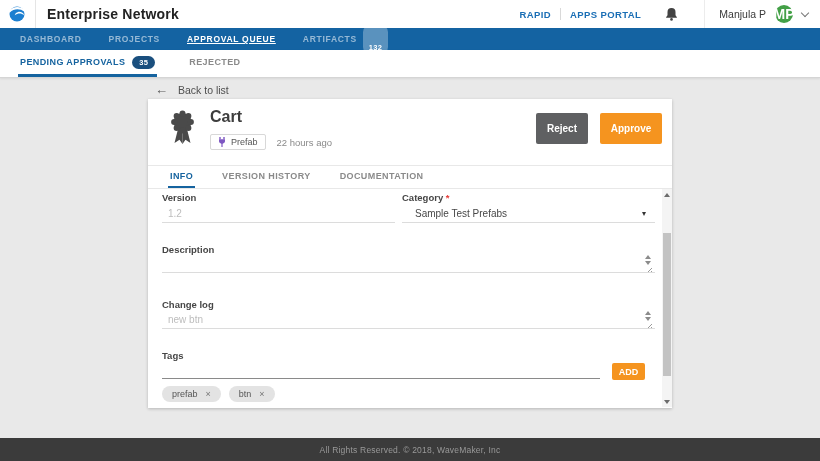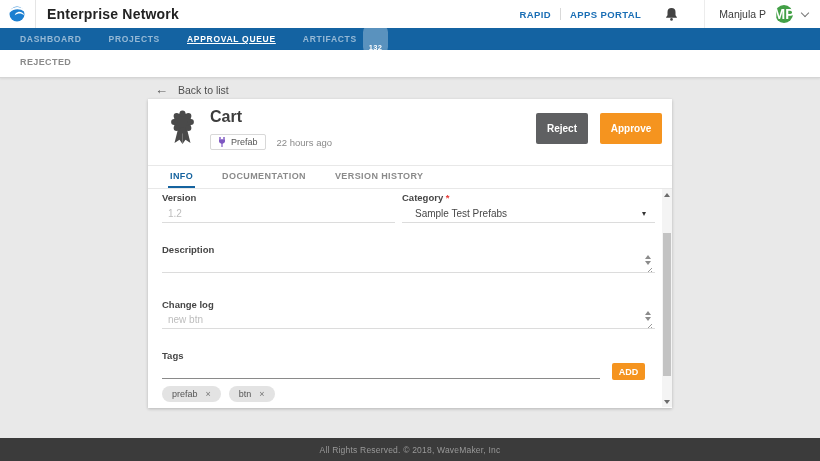--- a/index.html
+++ b/index.html
@@ -136,20 +136,24 @@
   <span class="nav-item active">
     <span>APPROVAL QUEUE</span>
   </span>
   <span class="nav-item">
     <span>ARTIFACTS</span>
     <span class="nav-badge">132</span>
   </span>
 </div>
 
 <div class="subtabs">
+  <span class="subtab active">
+    <span>PENDING APPROVALS</span>
+    <span class="subtab-badge">35</span>
+  </span>
   <span class="subtab">
     <span>REJECTED</span>
   </span>
 </div>
 
 <div class="main">
 
   <div class="back">
     <span class="back-arrow">←</span>
     <span class="back-label">Back to list</span>
@@ -182,22 +186,22 @@
           <span>Prefab</span>
         </span>
         <span class="time-ago">22 hours ago</span>
       </div>
       <button class="btn btn-reject">Reject</button>
       <button class="btn btn-approve">Approve</button>
     </div>
 
     <div class="card-tabs">
       <span class="ctab active">INFO</span>
+      <span class="ctab">VERSION HISTORY</span>
       <span class="ctab">DOCUMENTATION</span>
-      <span class="ctab">VERSION HISTORY</span>
     </div>
 
     <div class="card-body">
 
       <span class="flabel" style="left:14px; top:3px">Version</span>
       <span class="fvalue" style="left:20px; top:19px">1.2</span>
       <span class="fline" style="left:14px; top:33px; width:233px"></span>
 
       <span class="flabel" style="left:254px; top:3px">
         <span>Category</span>

